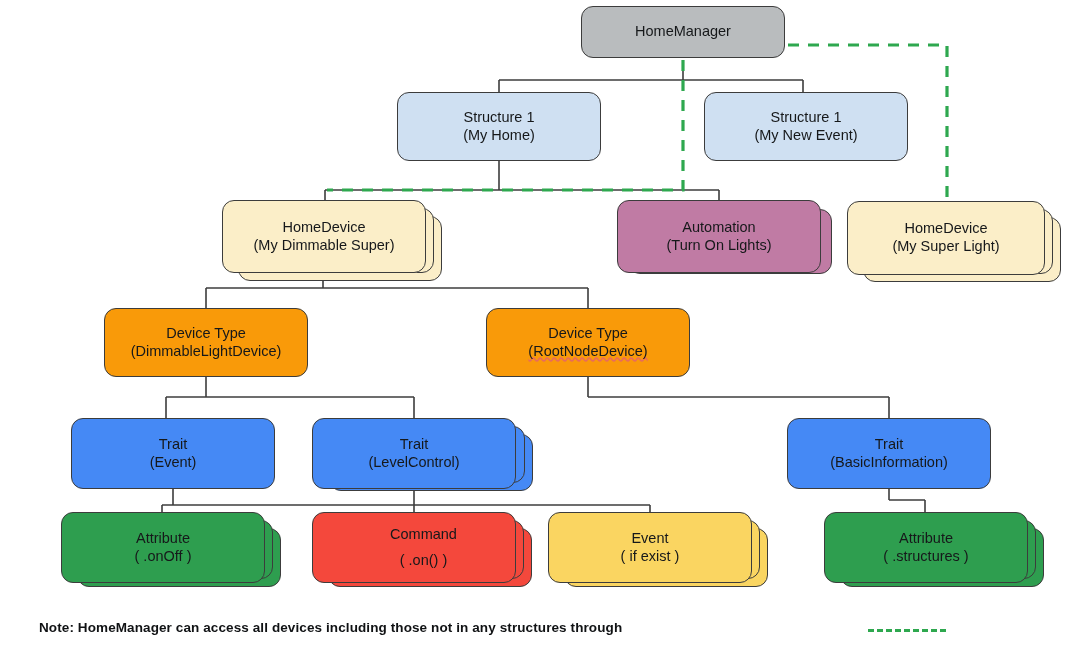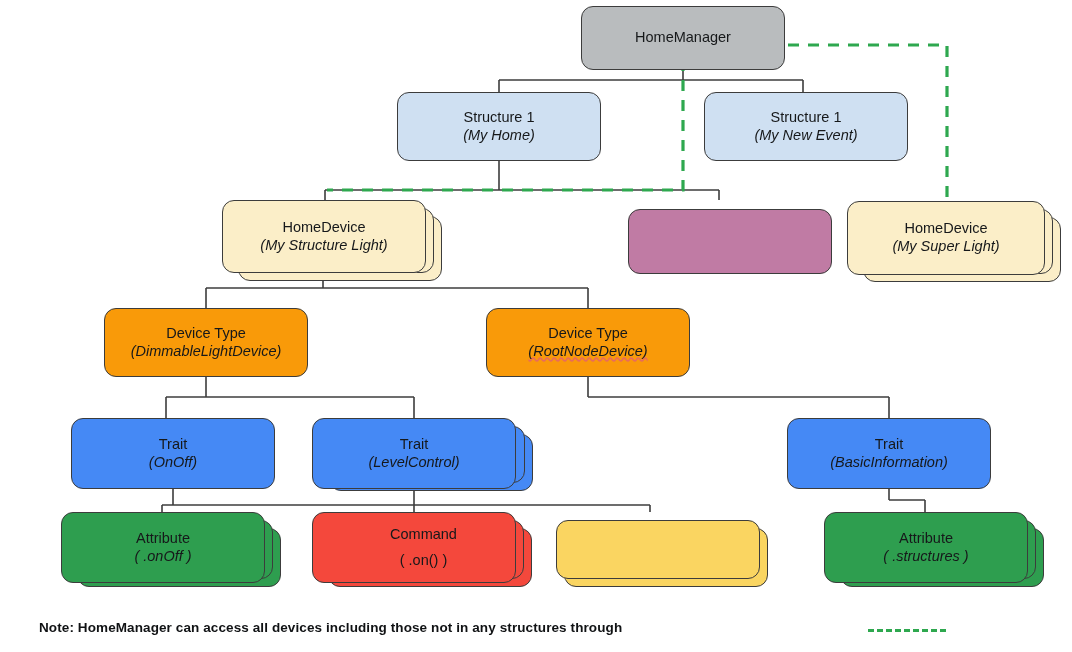--- a/index.html
+++ b/index.html
@@ -5,21 +5,21 @@
   html,body{margin:0;padding:0;background:#ffffff;}
   body{width:1072px;height:652px;font-family:"Liberation Sans",sans-serif;position:relative;overflow:hidden;}
   #stage{position:relative;width:1072px;height:652px;}
 
   svg.wires{position:absolute;left:0;top:0;width:1072px;height:652px;pointer-events:none;}
 
   .node{position:absolute;box-sizing:border-box;border:1.4px solid #3c3c3c;border-radius:12px;
         display:flex;flex-direction:column;align-items:center;justify-content:center;
         text-align:center;line-height:1.22;color:#16181a;}
   .node .l1{font-size:14.5px;}
-  .node .l2{font-size:14.5px;font-style:italic;}
+  .node .l2{font-size:14.5px;}
   .node .l2.plain{font-style:normal;margin-top:8px;}
 
   
   .stack{position:absolute;box-sizing:border-box;border:1.4px solid #3c3c3c;border-radius:12px;}
 
   .note{position:absolute;font-size:13.5px;font-weight:bold;color:#101214;letter-spacing:.1px;padding-left:17px;}
   .note-dash{position:absolute;height:0;border-top:3px dashed #2ea84f;}
 
   .sq{ text-decoration: underline wavy #e8695f; text-decoration-skip-ink:none; }
 </style>
@@ -66,63 +66,67 @@
       <path d="M889,500 L925,500"></path>
       <path d="M925,500 L925,512"></path>
     </g>
 
     <g fill="none" stroke="#2ea84f" stroke-width="3.2" stroke-dasharray="11 9" stroke-linecap="butt">
       <path d="M683,60 L683,190 L327,190"></path>
       <path d="M788,45 L947,45 L947,201"></path>
     </g>
   </svg>
 
-  <div class="node" style="left:581px;top:6px;width:204px;height:64px;background:#b9bcbe;">
+  <div class="node" style="left:581px;top:6px;width:204px;height:52px;background:#b9bcbe;">
     <div class="l1">HomeManager</div>
   </div>
 
   <div class="node" style="left:397px;top:92px;width:204px;height:69px;background:#cfe0f2;">
     <div class="l1">Structure 1</div>
     <div class="l2">(My Home)</div>
   </div>
 
   <div class="node" style="left:704px;top:92px;width:204px;height:69px;background:#cfe0f2;">
     <div class="l1">Structure 1</div>
     <div class="l2">(My New Event)</div>
   </div>
 
   <div class="stack" style="left:238px;top:216px;width:204px;height:65px;background:#fbeec8;"></div>
   <div class="stack" style="left:230px;top:208px;width:204px;height:65px;background:#fbeec8;"></div>
   <div class="node" style="left:222px;top:200px;width:204px;height:73px;background:#fbeec8;">
     <div class="l1">HomeDevice</div>
-    <div class="l2">(My Structure Light)</div>
+    <div class="l2">(My Dimmable Super)</div>
   </div>
 
   <div class="stack" style="left:628px;top:209px;width:204px;height:65px;background:#c07ba4;"></div>
+  <div class="node" style="left:617px;top:200px;width:204px;height:73px;background:#c07ba4;">
+    <div class="l1">Automation</div>
+    <div class="l2">(Turn On Lights)</div>
+  </div>
 
   <div class="stack" style="left:863px;top:217px;width:198px;height:65px;background:#fbeec8;"></div>
   <div class="stack" style="left:855px;top:209px;width:198px;height:65px;background:#fbeec8;"></div>
   <div class="node" style="left:847px;top:201px;width:198px;height:74px;background:#fbeec8;">
     <div class="l1">HomeDevice</div>
     <div class="l2">(My Super Light)</div>
   </div>
 
   <div class="node" style="left:104px;top:308px;width:204px;height:69px;background:#f99a09;">
     <div class="l1">Device Type</div>
     <div class="l2">(DimmableLightDevice)</div>
   </div>
 
   <div class="node" style="left:486px;top:308px;width:204px;height:69px;background:#f99a09;">
     <div class="l1">Device Type</div>
     <div class="l2 sq">(RootNodeDevice)</div>
   </div>
 
   <div class="node" style="left:71px;top:418px;width:204px;height:71px;background:#4589f5;">
     <div class="l1">Trait</div>
-    <div class="l2">(OnOff)</div>
+    <div class="l2">(Event)</div>
   </div>
 
   <div class="stack" style="left:329px;top:434px;width:204px;height:57px;background:#4589f5;"></div>
   <div class="stack" style="left:321px;top:426px;width:204px;height:57px;background:#4589f5;"></div>
   <div class="node" style="left:312px;top:418px;width:204px;height:71px;background:#4589f5;">
     <div class="l1">Trait</div>
     <div class="l2">(LevelControl)</div>
   </div>
 
   <div class="node" style="left:787px;top:418px;width:204px;height:71px;background:#4589f5;">
@@ -139,20 +143,24 @@
 
   <div class="stack" style="left:328px;top:528px;width:204px;height:59px;background:#f4483c;"></div>
   <div class="stack" style="left:320px;top:520px;width:204px;height:59px;background:#f4483c;"></div>
   <div class="node" style="left:312px;top:512px;width:204px;height:71px;background:#f4483c;padding-left:19px;">
     <div class="l1">Command</div>
     <div class="l2 plain">( .on() )</div>
   </div>
 
   <div class="stack" style="left:564px;top:528px;width:204px;height:59px;background:#fad561;"></div>
   <div class="stack" style="left:556px;top:520px;width:204px;height:59px;background:#fad561;"></div>
+  <div class="node" style="left:548px;top:512px;width:204px;height:71px;background:#fad561;">
+    <div class="l1">Event</div>
+    <div class="l2">( if exist )</div>
+  </div>
 
   <div class="stack" style="left:840px;top:528px;width:204px;height:59px;background:#2e9e4f;"></div>
   <div class="stack" style="left:832px;top:520px;width:204px;height:59px;background:#2e9e4f;"></div>
   <div class="node" style="left:824px;top:512px;width:204px;height:71px;background:#2e9e4f;">
     <div class="l1">Attribute</div>
     <div class="l2">( .structures )</div>
   </div>
 
   <div class="note" style="left:22px;top:620px;">Note: HomeManager can access all devices including those not in any structures through</div>
   <div class="note-dash" style="left:868px;top:629px;width:78px;"></div>

